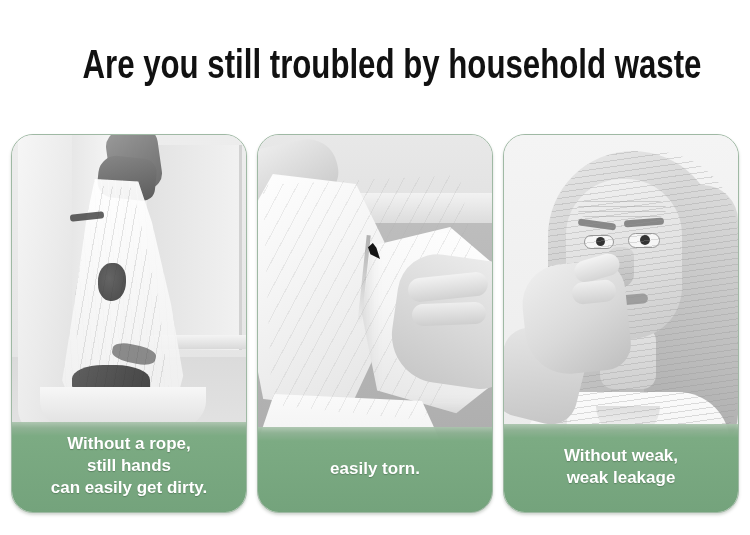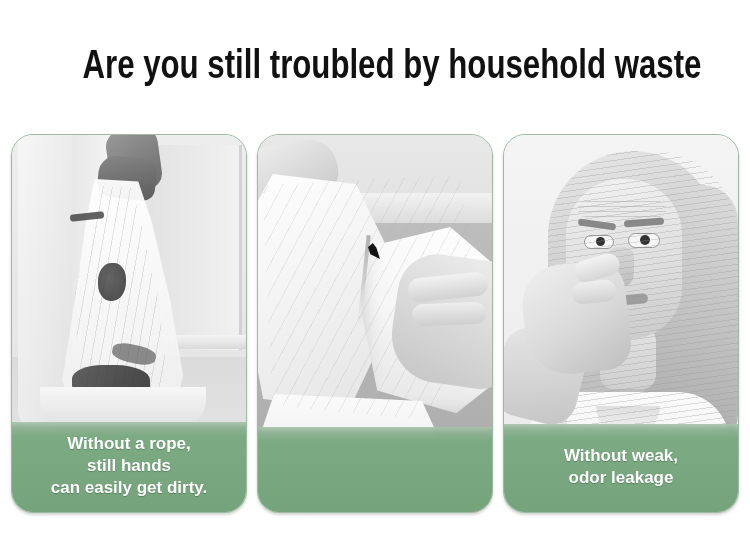--- a/index.html
+++ b/index.html
@@ -385,20 +385,21 @@
         <div class="bagR"></div>
         <div class="bagbottom"></div>
         <div class="creases"></div>
         <div class="tear-line"></div>
         <div class="tear"></div>
         <div class="handR"></div>
         <div class="fingerR1"></div>
         <div class="fingerR2"></div>
       </div>
       <div class="caption">
+        <span class="line">easily torn.</span>
       </div>
     </div>
 
     <div class="card card-3">
       <div class="photo s3">
         <div class="hair-back"></div>
         <div class="hair-right"></div>
         <div class="shirt"></div>
         <div class="shoulder-strap"></div>
         <div class="neck"></div>
@@ -414,18 +415,18 @@
         <div class="nose"></div>
         <div class="mouth"></div>
         <div class="hair-strands"></div>
         <div class="wrist"></div>
         <div class="hand3"></div>
         <div class="finger1"></div>
         <div class="finger2"></div>
       </div>
       <div class="caption">
         <span class="line">Without weak,</span>
-        <span class="line">odor leakage</span>
+        <span class="line">weak leakage</span>
       </div>
     </div>
 
   </div>
 </div>
 
 </body></html>

